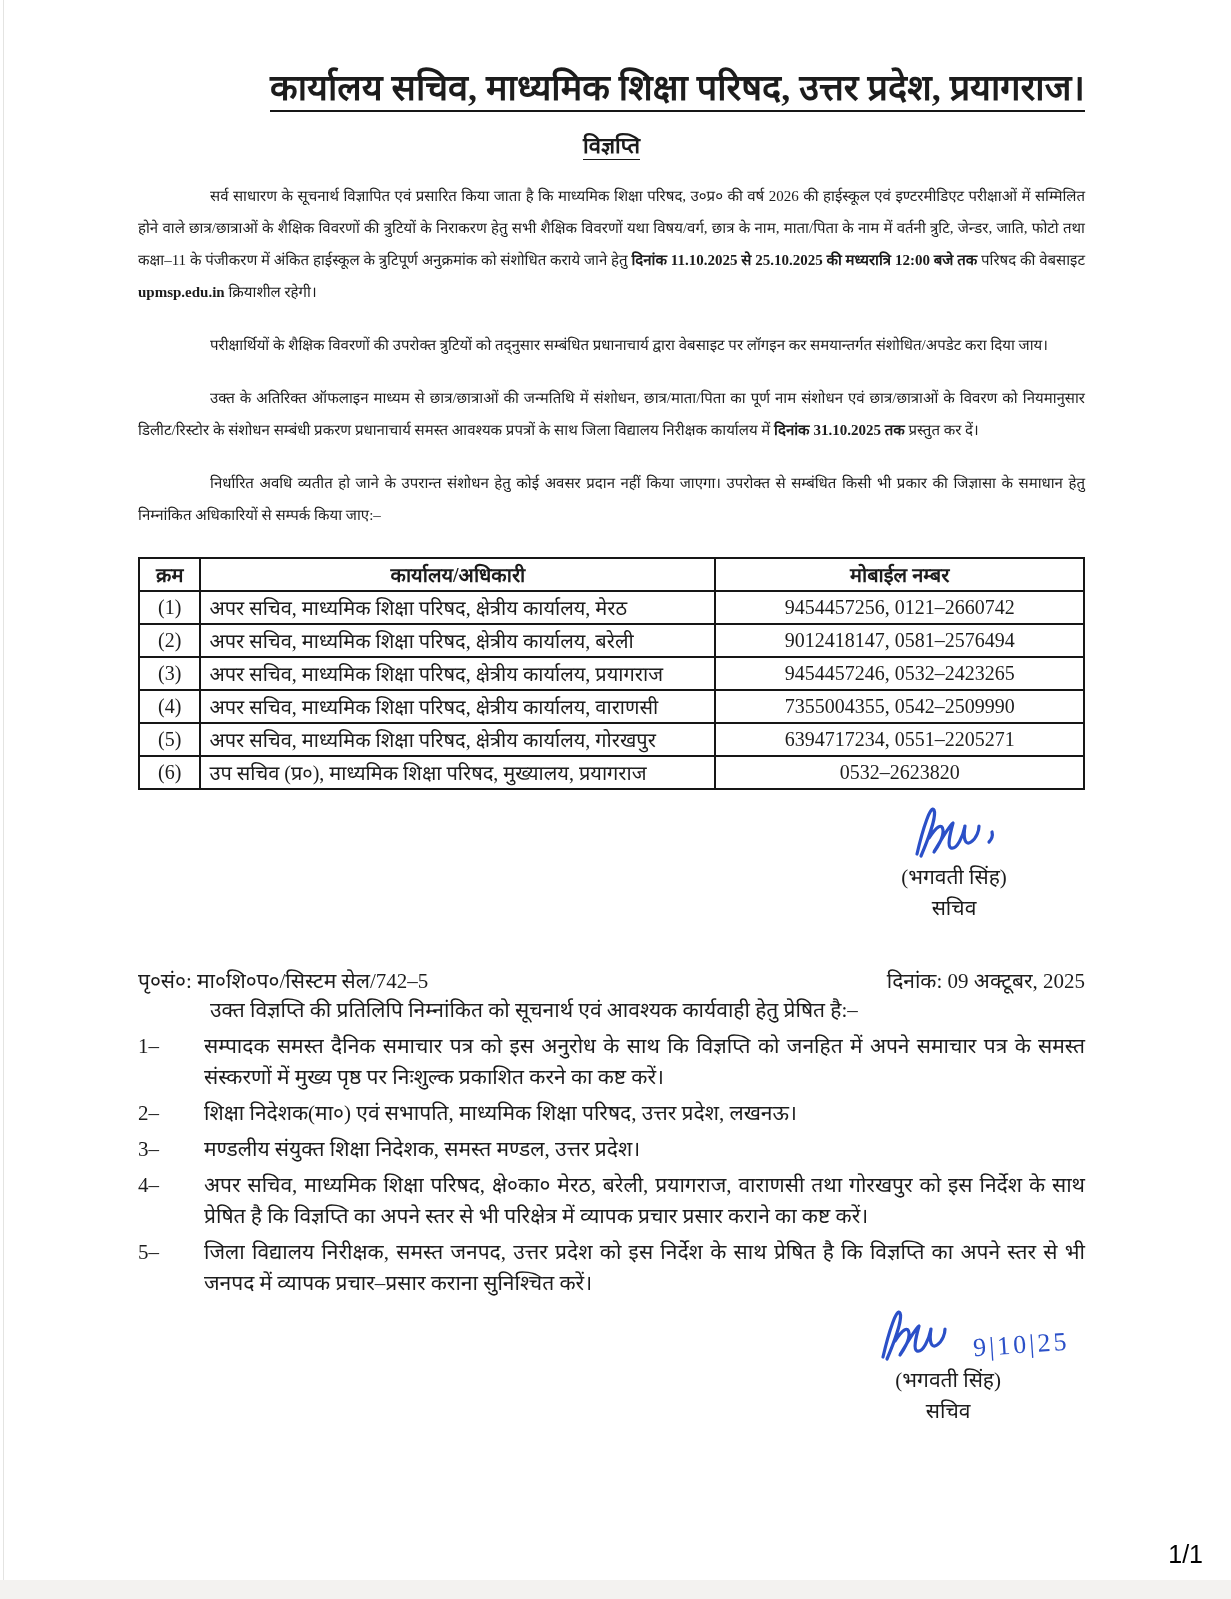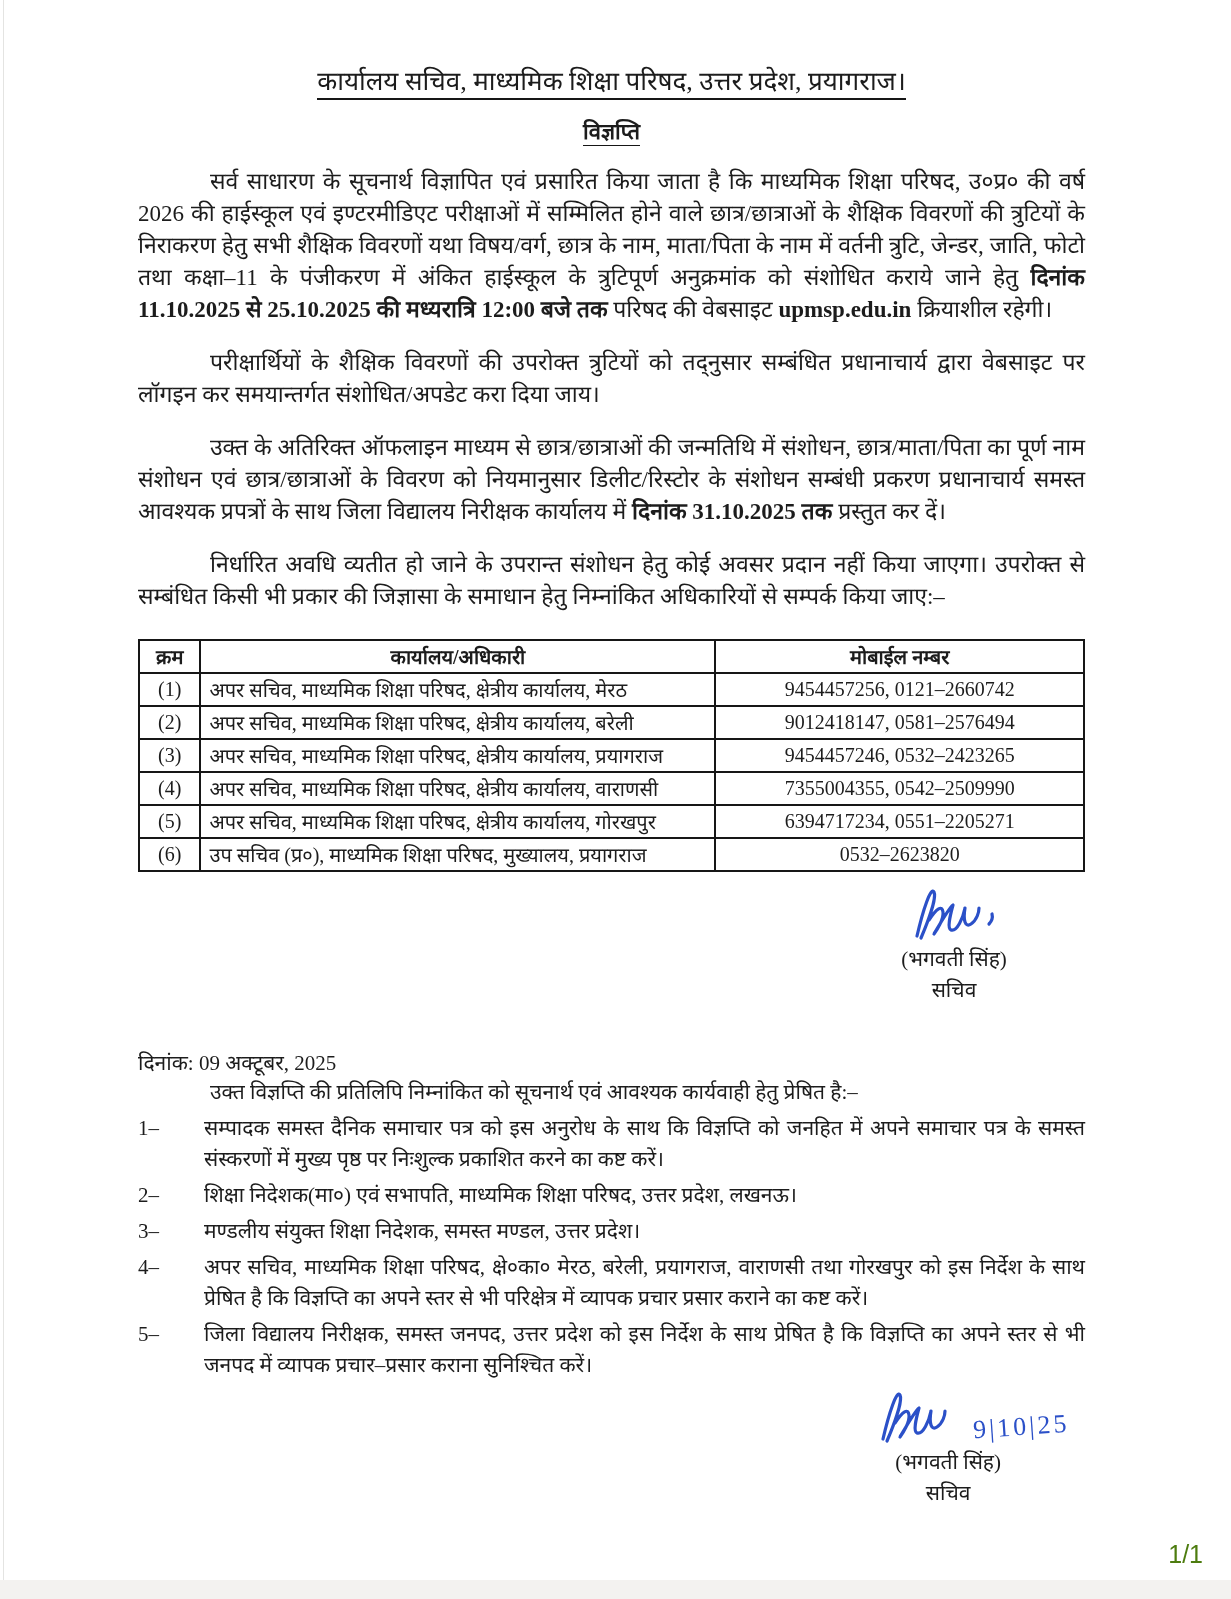--- a/index.html
+++ b/index.html
@@ -13,43 +13,43 @@
   }
   .page-edge {
     position: absolute; left: 3px; top: 0; bottom: 19px;
     width: 1px; background: #e4e4e2;
   }
   .content {
     position: relative;
     padding: 64px 146px 0 138px;
   }
   .doc-title {
-    text-align: center;
-    font-size: 26px;
-    font-weight: 400;
+    text-align: right;
+    font-size: 36px;
+    font-weight: 700;
     line-height: 1.35;
   }
   .doc-title .u {
     border-bottom: 2px solid #161616;
     padding-bottom: 2px;
   }
   .doc-subtitle {
     text-align: center;
     margin-top: 16px;
     font-size: 22px;
     font-weight: 700;
   }
   .doc-subtitle .u {
     border-bottom: 1.5px solid #161616;
     padding-bottom: 1px;
     text-align: center;
   }
   p.body-para {
     margin-top: 21px;
-    font-size: 23px;
+    font-size: 15px;
     line-height: 32px;
     text-align: justify;
     text-indent: 72px;
   }
   p.body-para .b { font-weight: 700; }
   table.officers {
     width: 100%;
     margin-top: 26px;
     border-collapse: collapse;
     font-size: 20px;
@@ -106,21 +106,21 @@
   }
   .viewer-strip {
     position: absolute;
     left: 0; right: 0; bottom: 0;
     height: 19px;
     background: #f3f2f0;
   }
   .page-indicator {
     position: absolute;
     right: 28px; bottom: 30px;
-    color: #4d7c0f;
+    color: #000000;
     font-size: 25px;
     font-family: "Liberation Sans", "DejaVu Sans", sans-serif;
   }
 </style>
 </head>
 <body>
 
 <div class="page-edge"></div>
 
 <div class="content">
@@ -188,20 +188,21 @@
       <svg width="130" height="64" viewBox="0 0 130 64">
         <path d="M28,56 C34,30 42,6 45,12 C48,18 38,44 32,58 M40,40 C48,28 53,25 54,32 C55,39 48,50 45,54 C52,42 60,28 64,25 C61,36 58,48 62,50 C68,52 74,38 76,28 C74,40 76,48 82,44 C88,40 90,32 90,28" fill="none" stroke="#2b50c8" stroke-width="3.2" stroke-linecap="round" stroke-linejoin="round"></path>
         <path d="M103,34 C104,38 102,42 100,44" fill="none" stroke="#2b50c8" stroke-width="3.2" stroke-linecap="round"></path>
       </svg>
     </div>
     <div class="sig-name">(भगवती सिंह)</div>
     <div class="sig-role">सचिव</div>
   </div>
 
   <div class="ref-row">
+    <span>पृ०सं०: मा०शि०प०/सिस्टम सेल/742–5</span>
     <span>दिनांक: 09 अक्टूबर, 2025</span>
   </div>
 
   <div class="copy-intro">उक्त विज्ञप्ति की प्रतिलिपि निम्नांकित को सूचनार्थ एवं आवश्यक कार्यवाही हेतु प्रेषित है:–</div>
 
   <div class="copy-list">
     <div class="copy-item">
       <span>1–</span>
       <span>सम्पादक समस्त दैनिक समाचार पत्र को इस अनुरोध के साथ कि विज्ञप्ति को जनहित में अपने समाचार पत्र के समस्त संस्करणों में मुख्य पृष्ठ पर निःशुल्क प्रकाशित करने का कष्ट करें।</span>
     </div>

